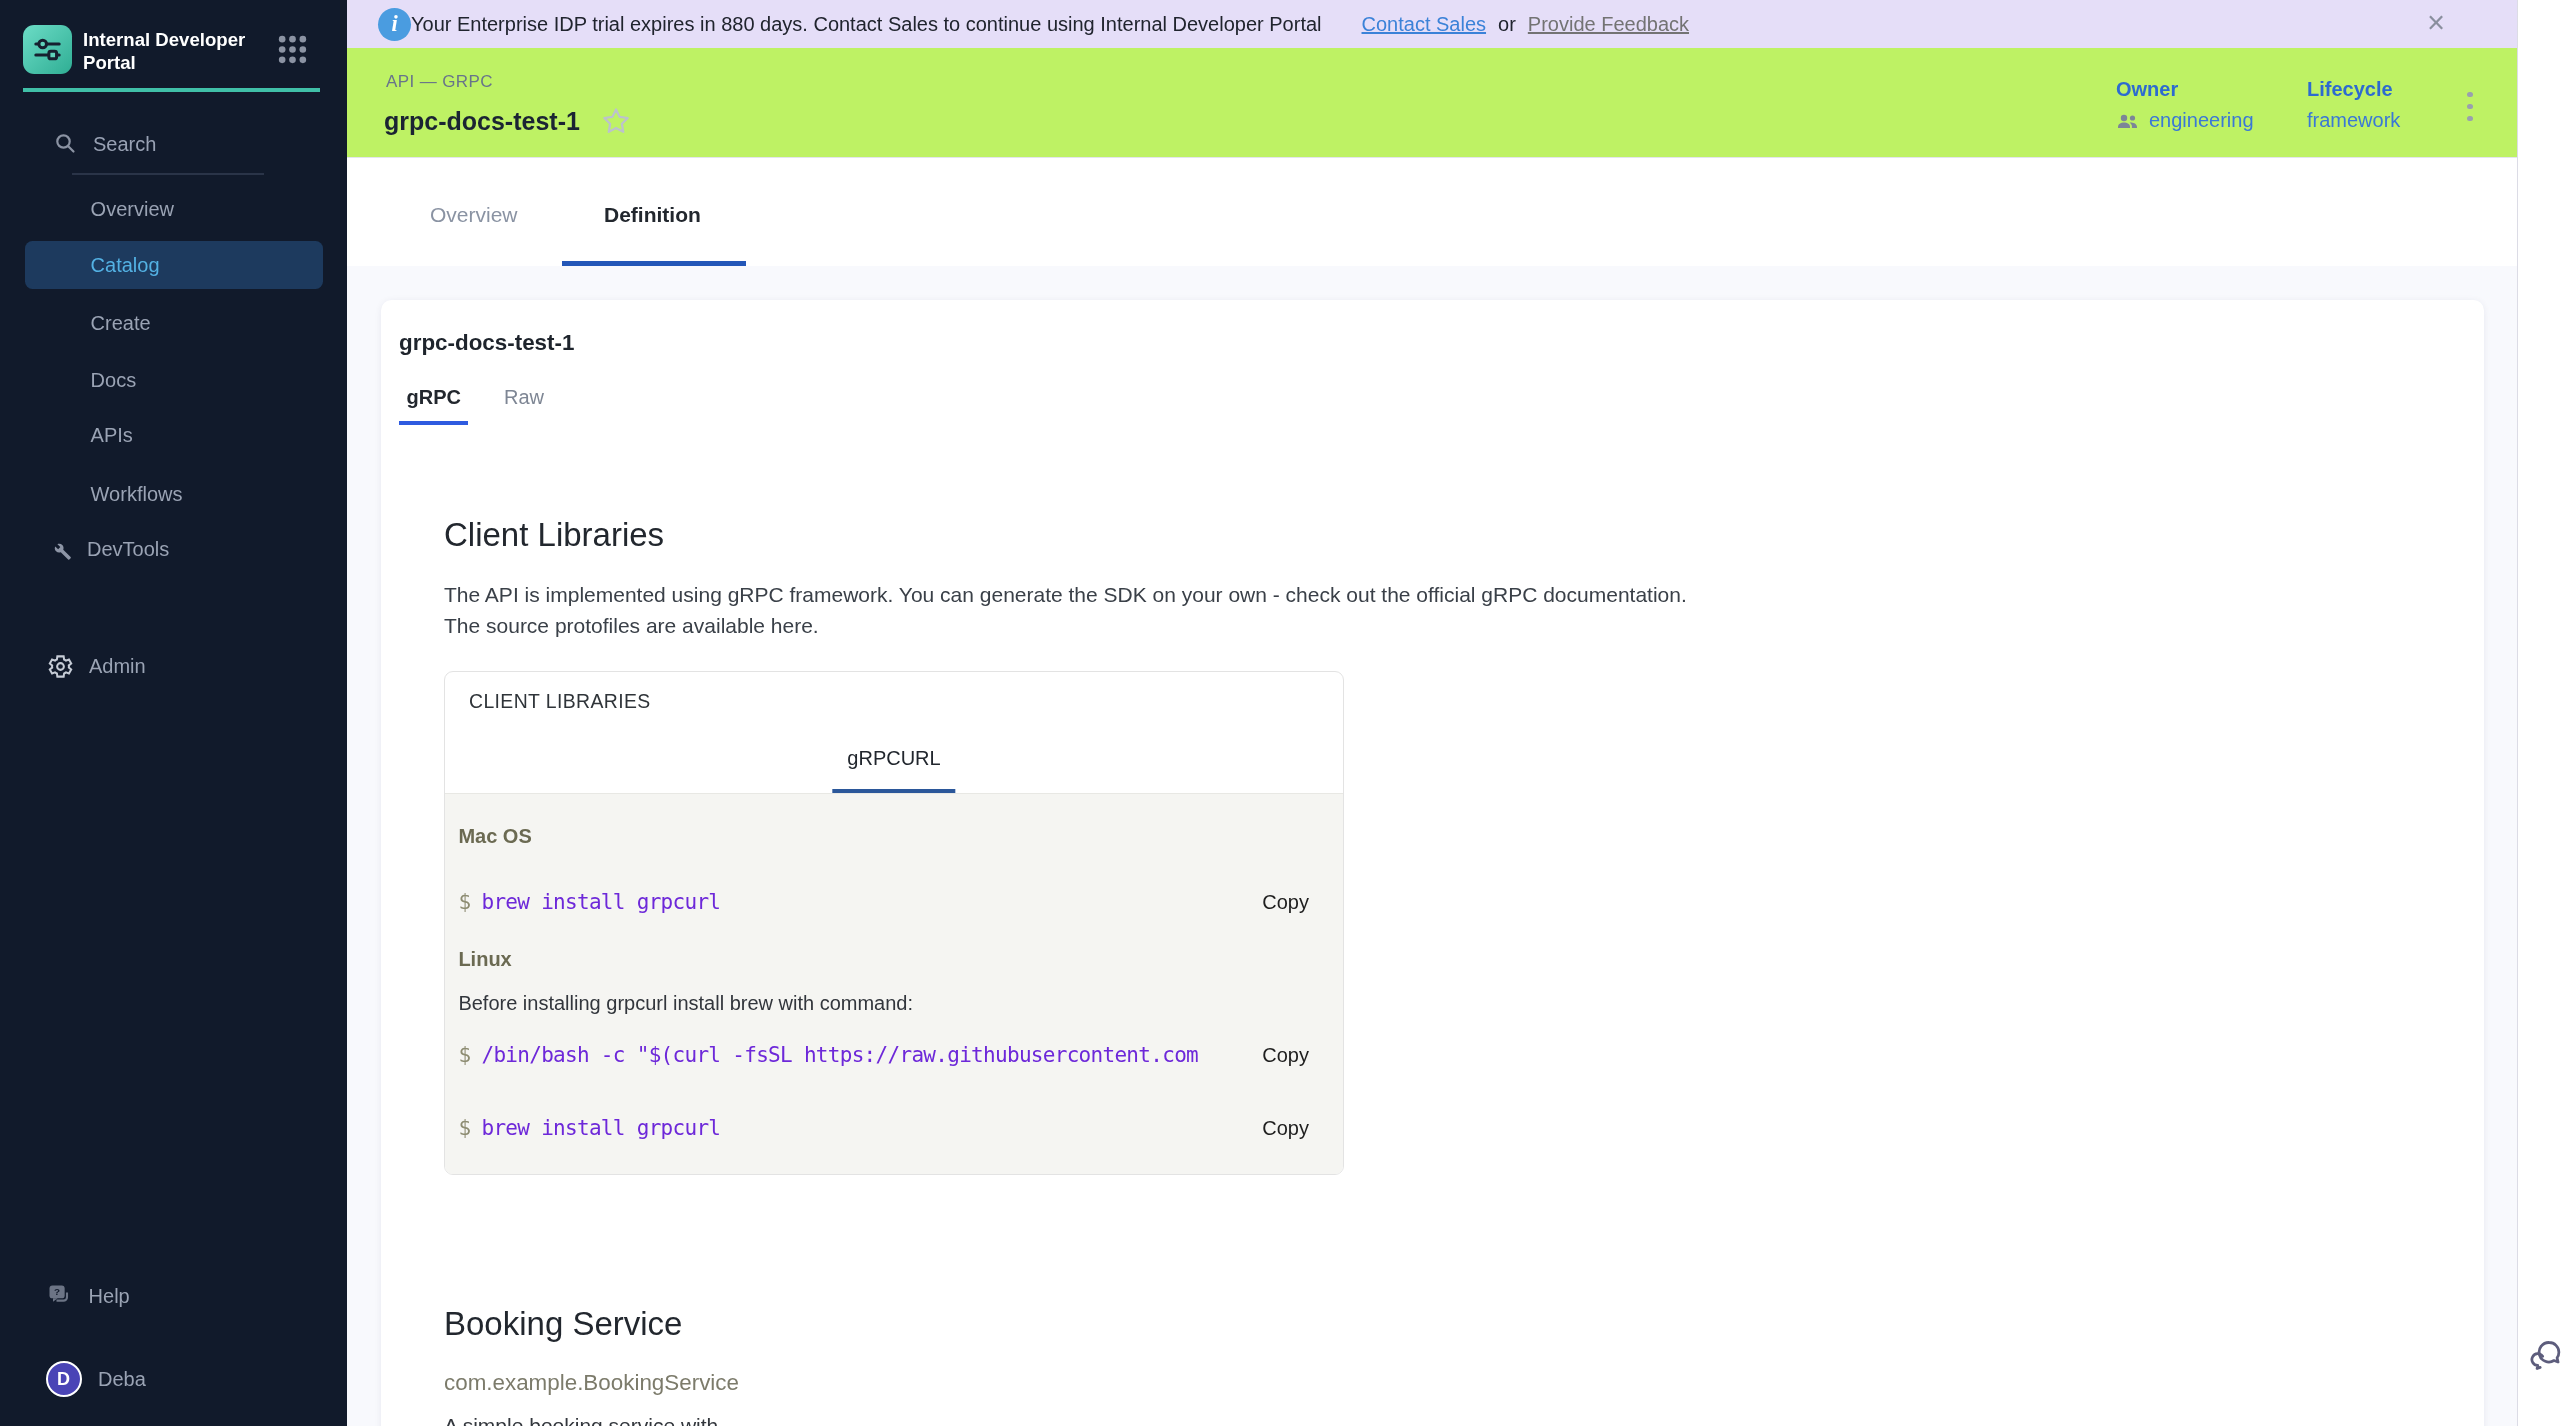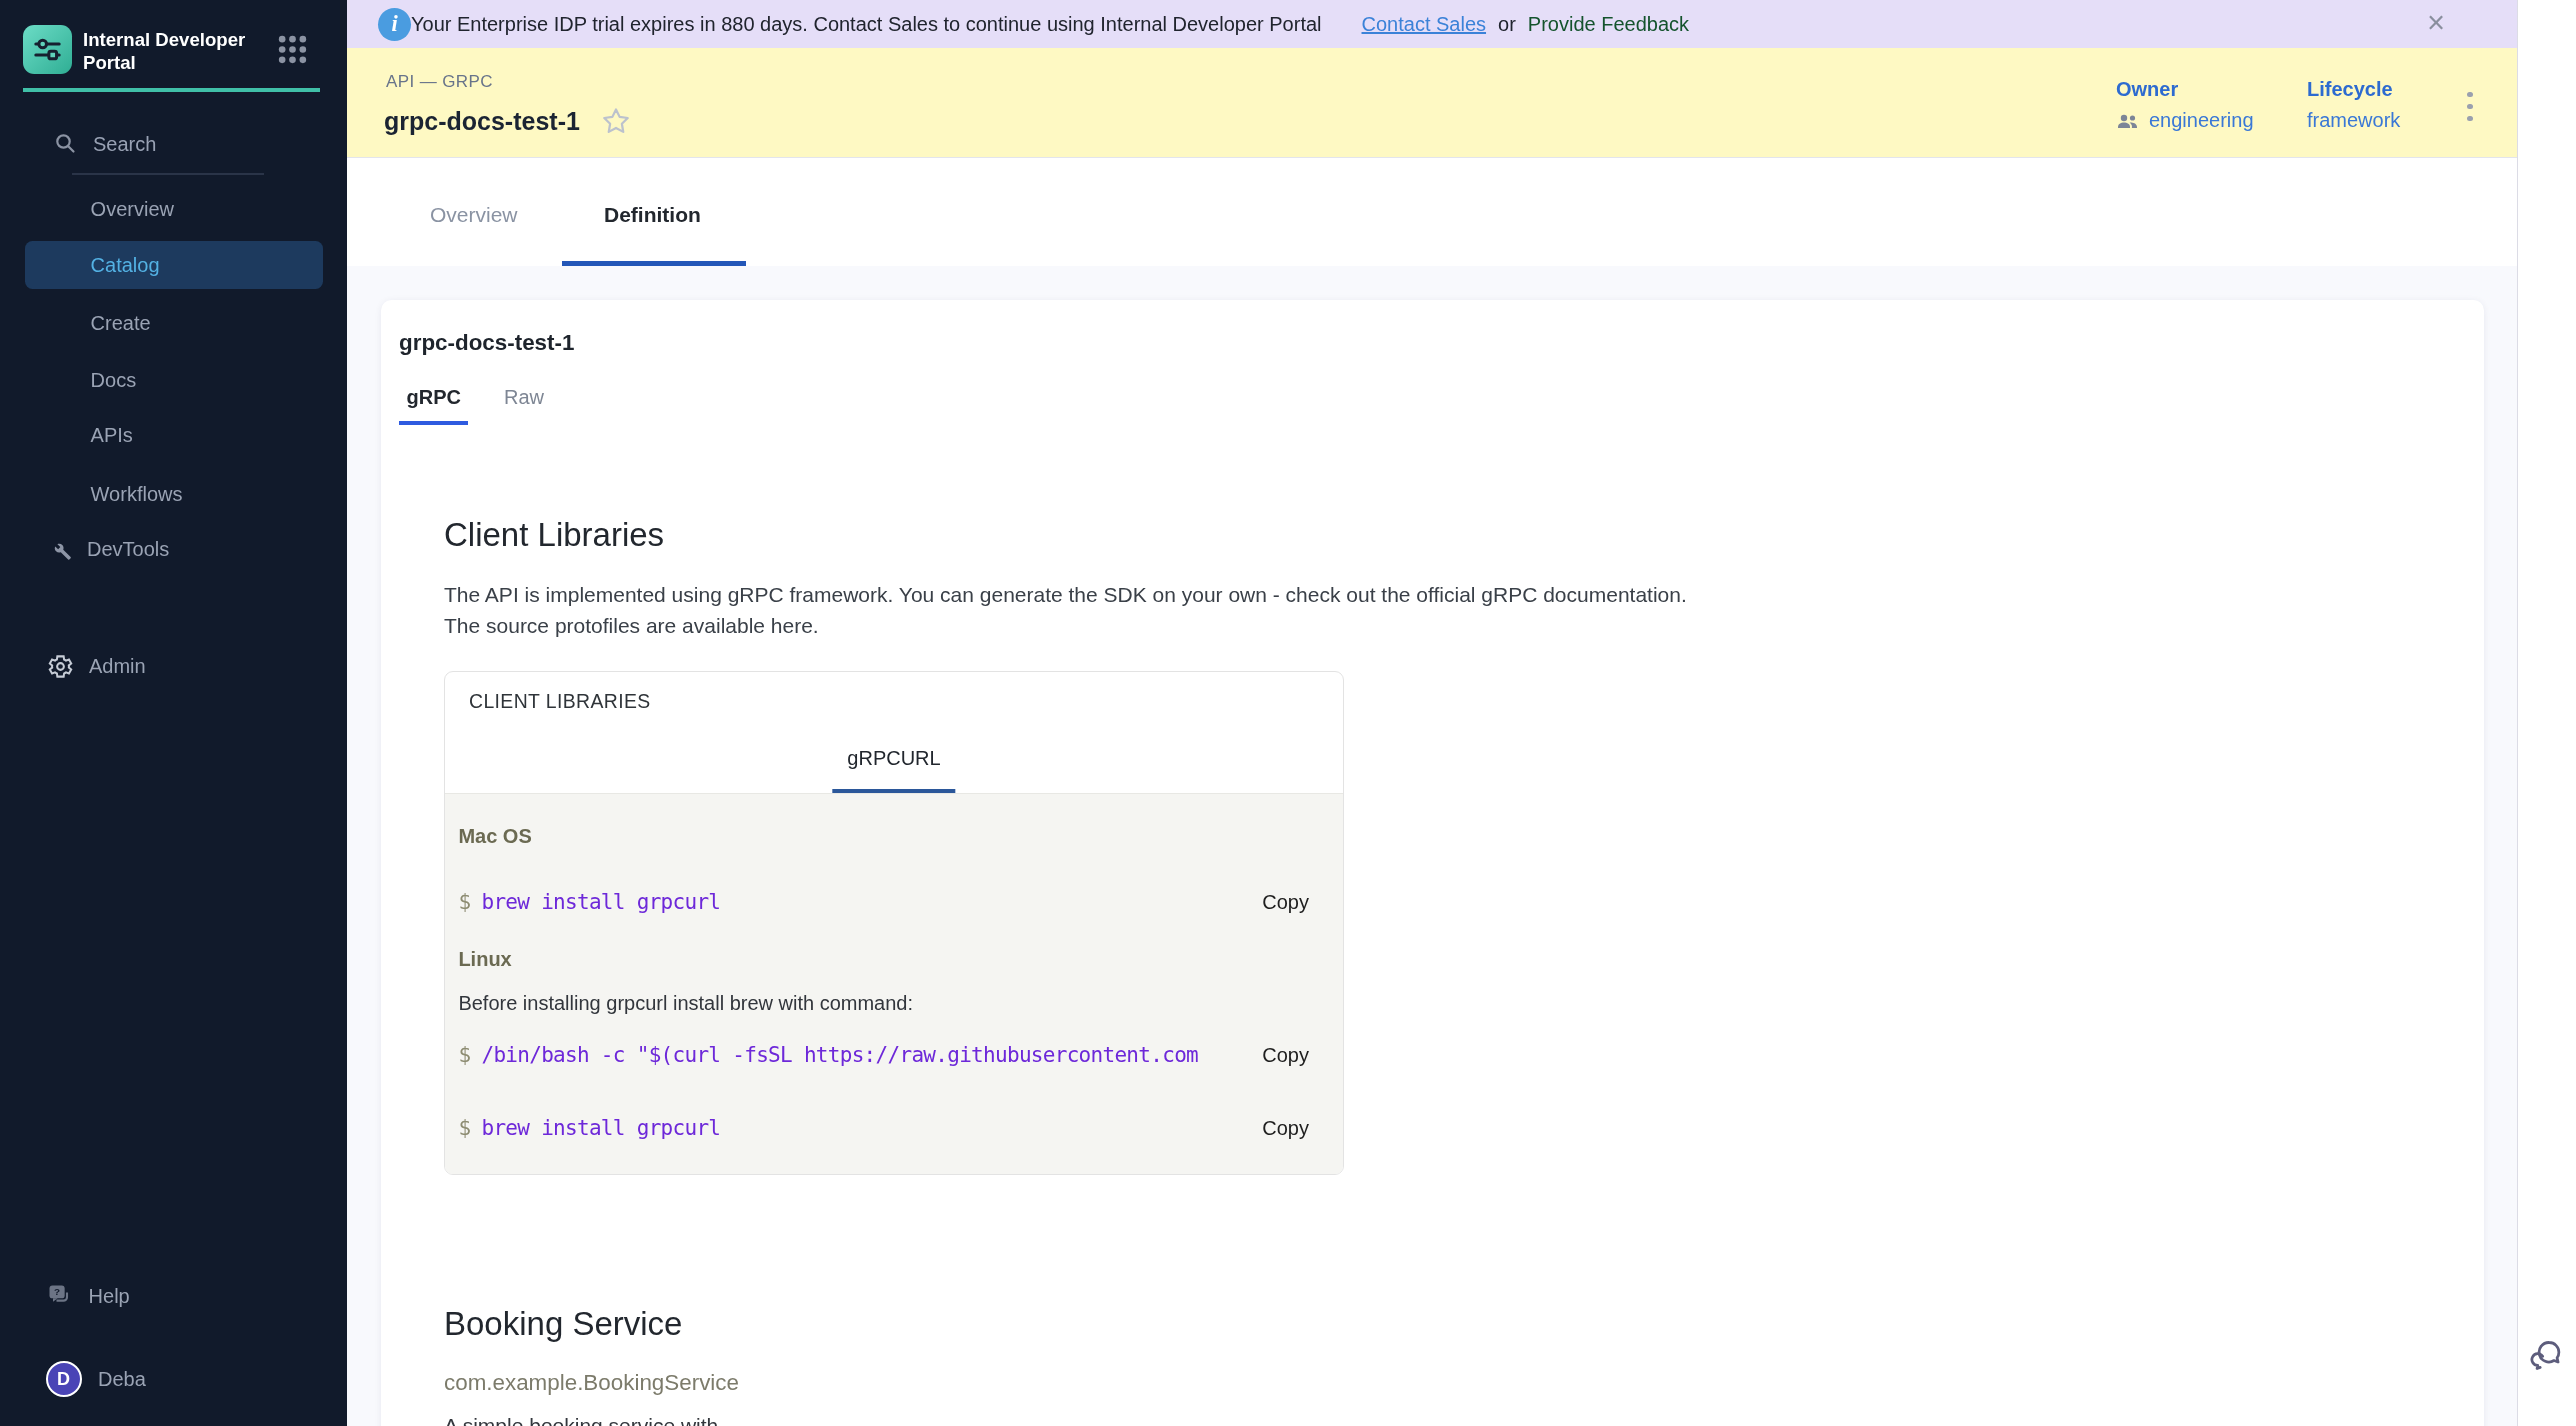--- a/index.html
+++ b/index.html
@@ -28,24 +28,24 @@
   .bottom-item .ni-icon { margin-right:15px; display:flex; }
   .avatar { width:36px; height:36px; border-radius:50%; background:#4a44b6; border:2.2px solid #ffffff;
     display:flex; align-items:center; justify-content:center; color:#fff; font-size:18px; font-weight:bold; margin-right:16.4px; }
   
   .banner { position:absolute; left:347px; top:0; width:2171px; height:48px; background:#e5def8; display:flex; align-items:center; }
   .info-badge { width:33px; height:33px; border-radius:50%; background:#4a9ce0; color:#fff; display:flex; align-items:center; justify-content:center;
     font-size:22.4px; font-weight:bold; font-family:"Liberation Serif", serif; font-style:italic; margin-left:31px; flex:0 0 auto; }
   .banner-text { margin-left:0; font-size:20px; color:#20242e; }
   .banner-link { margin-left:40px; font-size:20px; color:#3b82d8; text-decoration:underline; cursor:pointer; }
   .banner-or { margin:0 12px; font-size:20px; color:#20242e; }
-  .banner-link2 { font-size:20px; color:#14532d; cursor:pointer; }
+  .banner-link2 { font-size:20px; color:#737373; text-decoration:underline; cursor:pointer; }
   .banner-close { position:absolute; left:2080px; top:6px; font-size:31px; color:#8a8f9e; cursor:pointer; line-height:34px; }
   
-  .page-header { position:absolute; left:347px; top:48px; width:2171px; height:110px; background:#fef9c3; border-bottom:1.5px solid #e3e5ec; }
+  .page-header { position:absolute; left:347px; top:48px; width:2171px; height:110px; background:#bef264; border-bottom:1.5px solid #e3e5ec; }
   .breadcrumb { position:absolute; left:39px; top:24px; font-size:17px; color:#68748a; letter-spacing:0.4px; }
   .title-row { position:absolute; left:37px; top:58px; display:flex; align-items:center; }
   .page-title { font-size:25px; font-weight:bold; color:#1b2433; }
   .star { margin-left:21px; display:flex; cursor:pointer; }
   .meta-block { position:absolute; top:30px; }
   .meta-label { font-size:20px; font-weight:bold; color:#2d6bd0; }
   .meta-value { margin-top:7.5px; display:flex; align-items:center; font-size:20px; color:#3a78d6; }
   .meta-value .mv-icon { margin-right:9px; display:flex; }
   .owner-block { left:1769px; }
   .lifecycle-block { left:1960px; }

